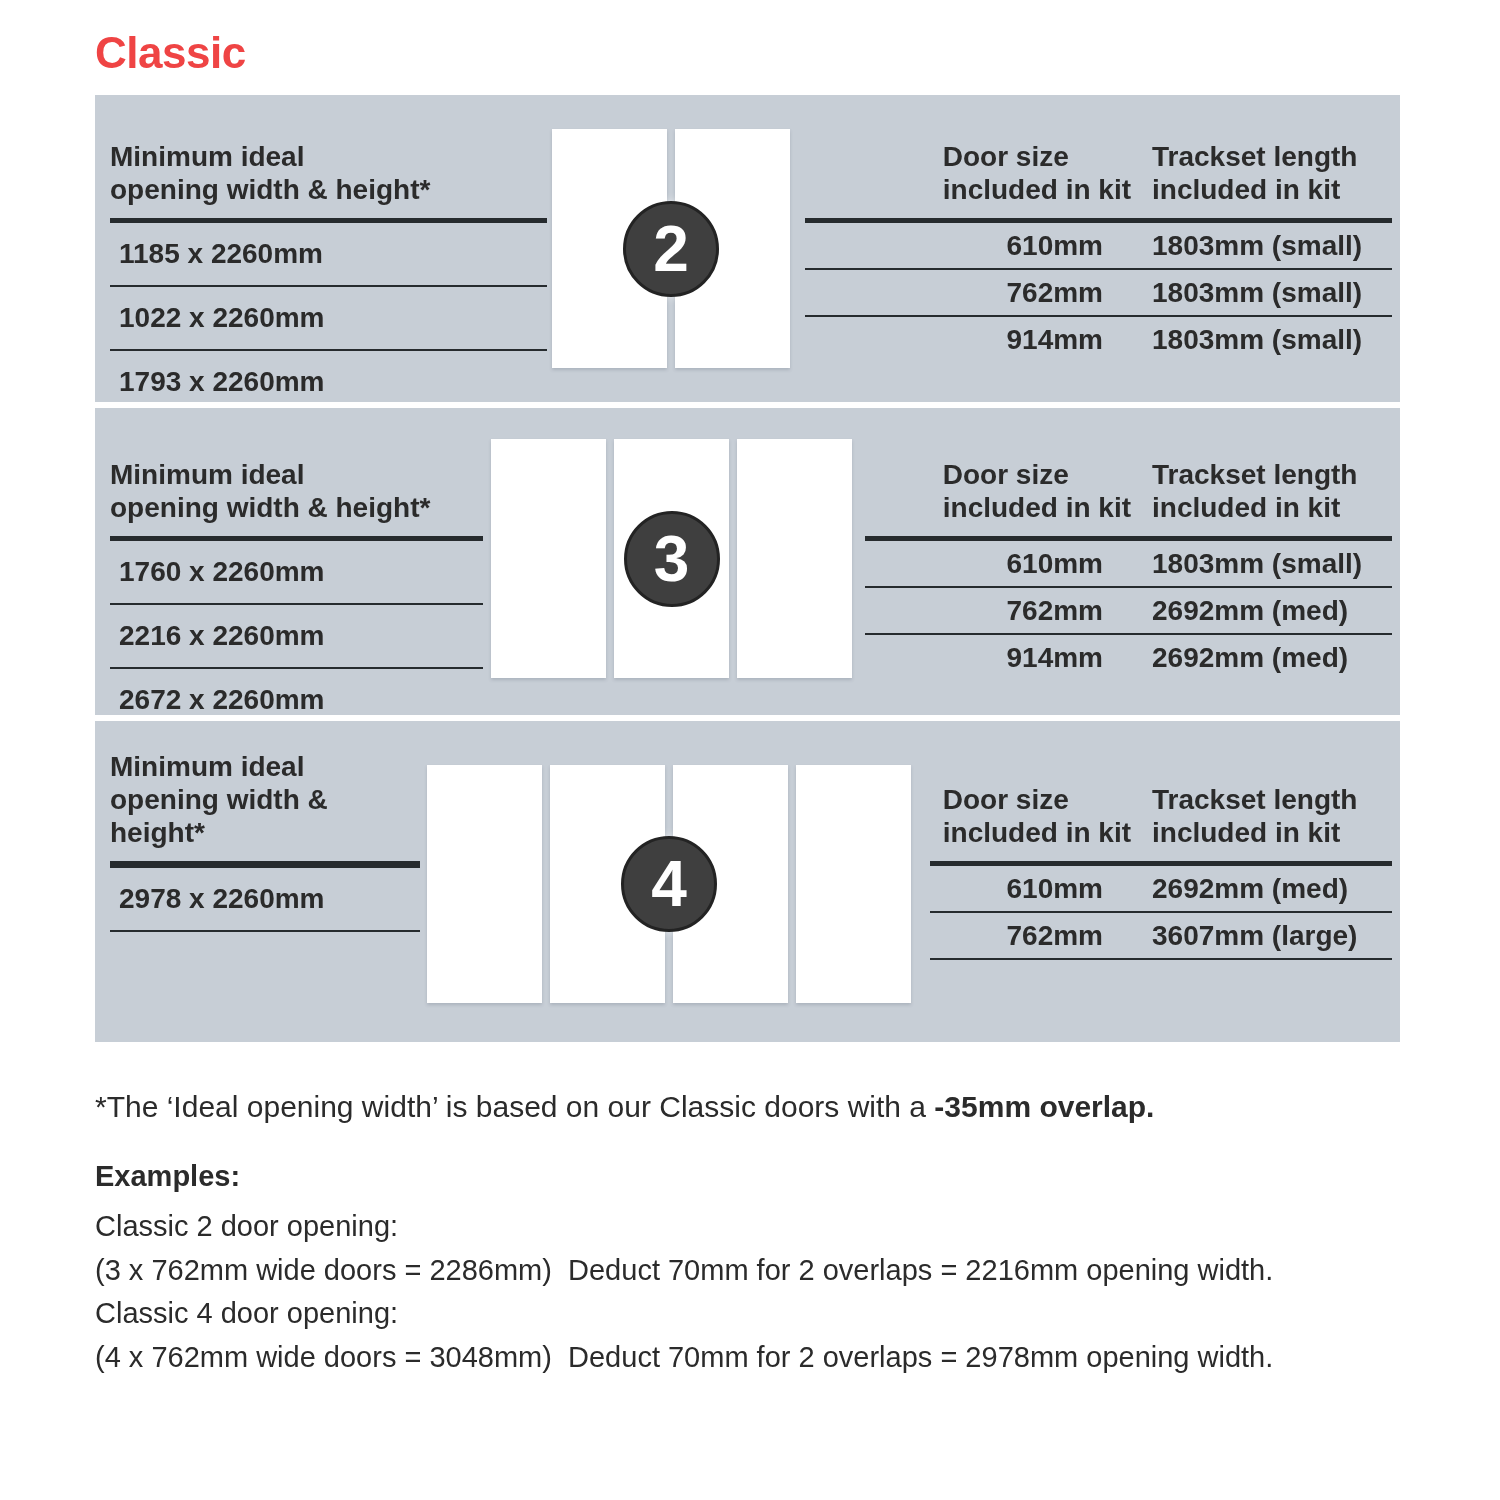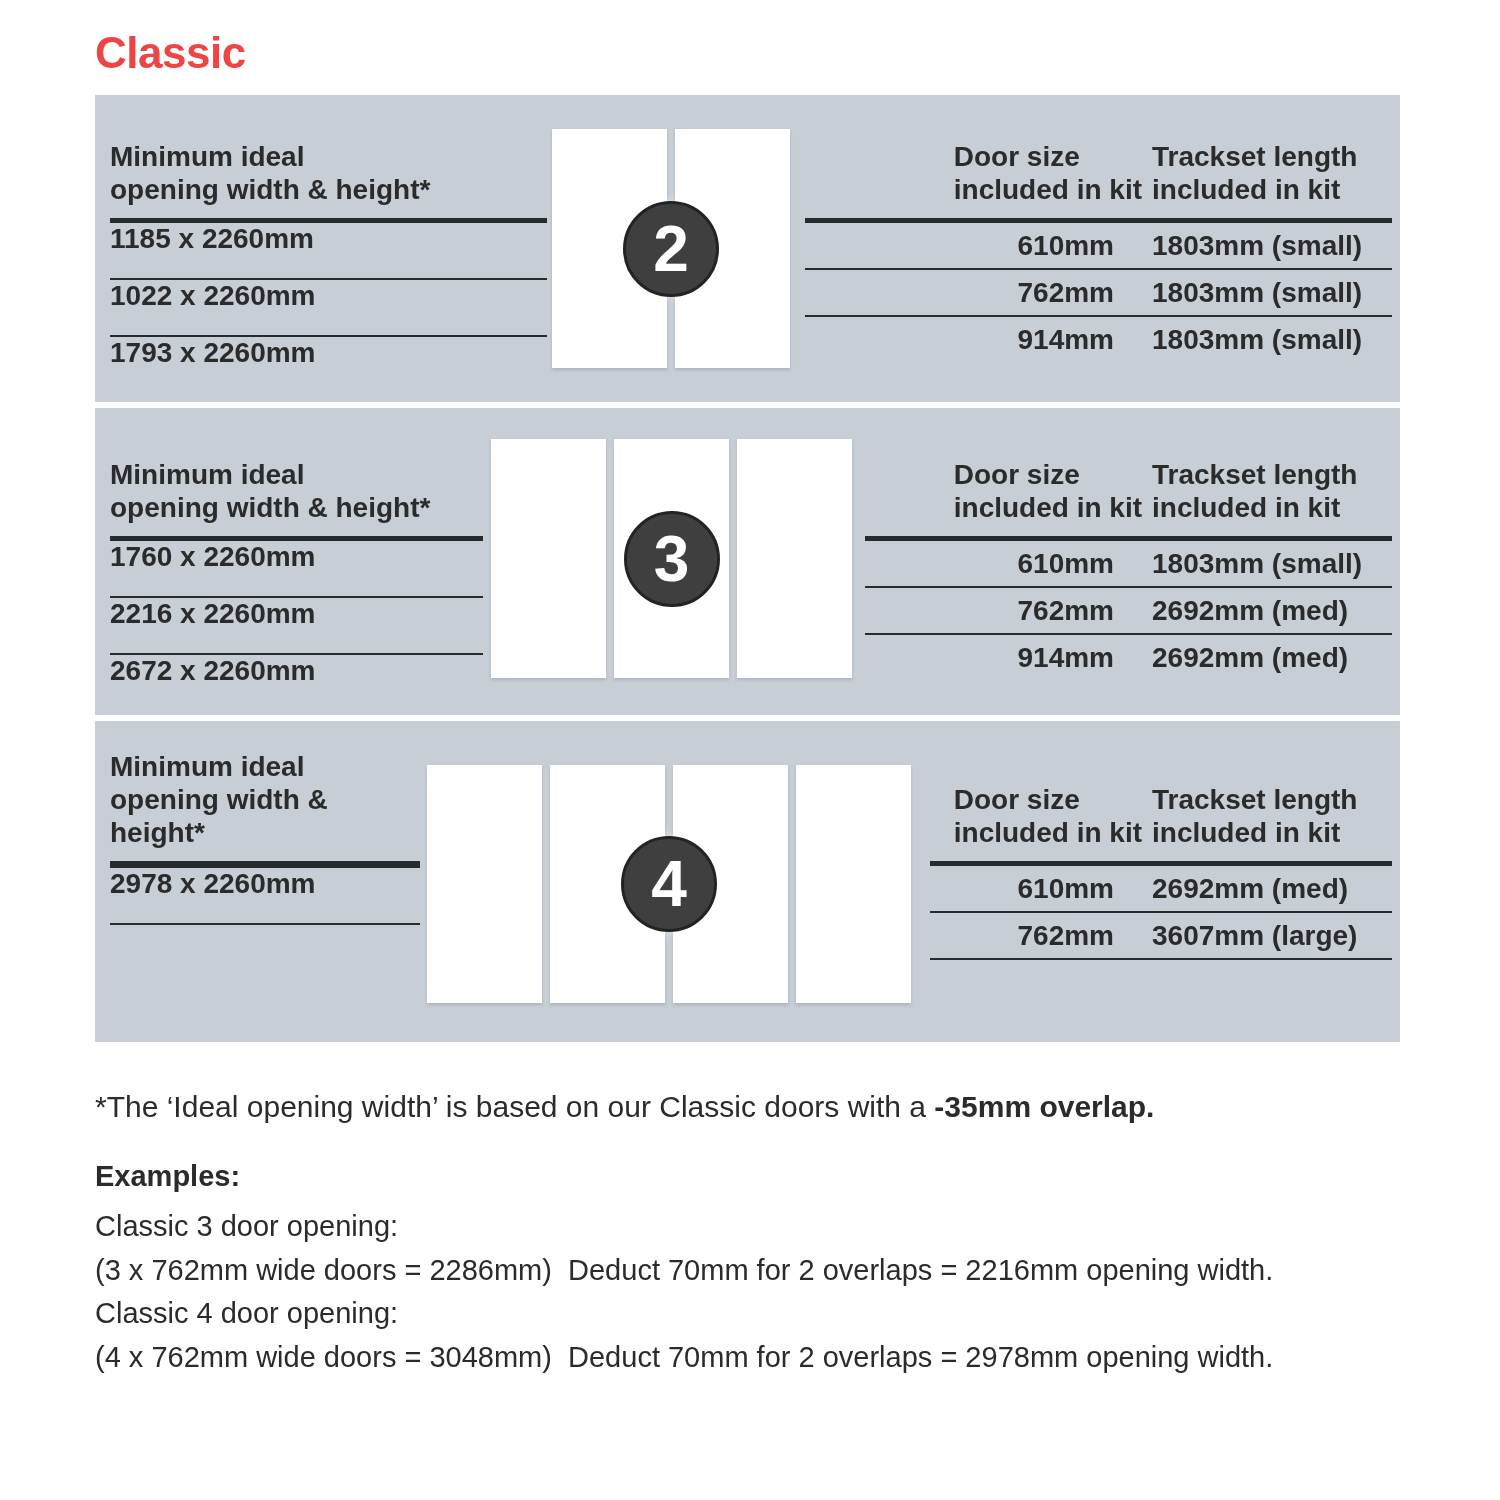--- a/index.html
+++ b/index.html
@@ -29,33 +29,33 @@
   .sec-1 { height:307px; }
   .sec-2 { height:307px; }
   .sec-3 { height:321px; }
   .section-sep { height:6px; background:#ffffff; width:100%; }
 
   
   .spec-table { position:absolute; font-weight:bold; font-size:28px; }
   .hdr { line-height:33px; margin-bottom:12px; height:66px; display:flex; flex-direction:column; justify-content:flex-end; }
   .rule-thick { height:5px; background:#262b2e; }
   .rule-thin  { height:2px; background:#262b2e; }
-  .row { height:55px; display:flex; align-items:flex-start; }
+  .row { height:62px; display:flex; align-items:center;margin-left:9px; }
 
   .left-table { left:15px; }
   .sec-1 .left-table { top:45px; width:437px; }
   .sec-2 .left-table { top:50px; width:373px; }
   .sec-3 .left-table { top:62px; width:310px; }
 
   .right-table { right:8px; }
   .sec-1 .right-table { top:45px; width:587px; }
   .sec-2 .right-table { top:50px; width:527px; }
   .sec-3 .right-table { top:62px; width:462px; }
 
-  .rt-grid { display:grid; grid-template-columns:1fr 240px; column-gap:0; align-items:center; }
+  .rt-grid { display:grid; grid-template-columns:1fr 240px; column-gap:11px; align-items:center; }
   .rt-hdr-row { margin-bottom:12px; height:66px; align-items:end; }
   .rt-c1-h { text-align:right; padding-right:10px; }
   .rt-c1-h .inner { display:inline-block; text-align:left; line-height:33px; }
   .rt-c2-h .inner { display:inline-block; text-align:left; line-height:33px; }
   .rt-row { height:45px; }
   .rt-c1 { text-align:right; padding-right:38px; }
   .rt-c2 { text-align:left; }
 
   
   .doors { position:absolute; display:flex; gap:8px; }
@@ -264,19 +264,19 @@
       </div>
     </div>
 
   </div>
 
   <div class="footnote"><span>*The ‘Ideal opening width’ is based on our Classic doors with a </span><b>-35mm overlap.</b></div>
 
   <div class="examples-heading">Examples:</div>
 
   <div class="examples">
-    <p>Classic 3 door opening:</p>
+    <p>Classic 2 door opening:</p>
     <p>(3 x 762mm wide doors = 2286mm)  Deduct 70mm for 2 overlaps = 2216mm opening width.</p>
     <p>Classic 4 door opening:</p>
     <p>(4 x 762mm wide doors = 3048mm)  Deduct 70mm for 2 overlaps = 2978mm opening width.</p>
   </div>
 
 </div>
 
 </body></html>

